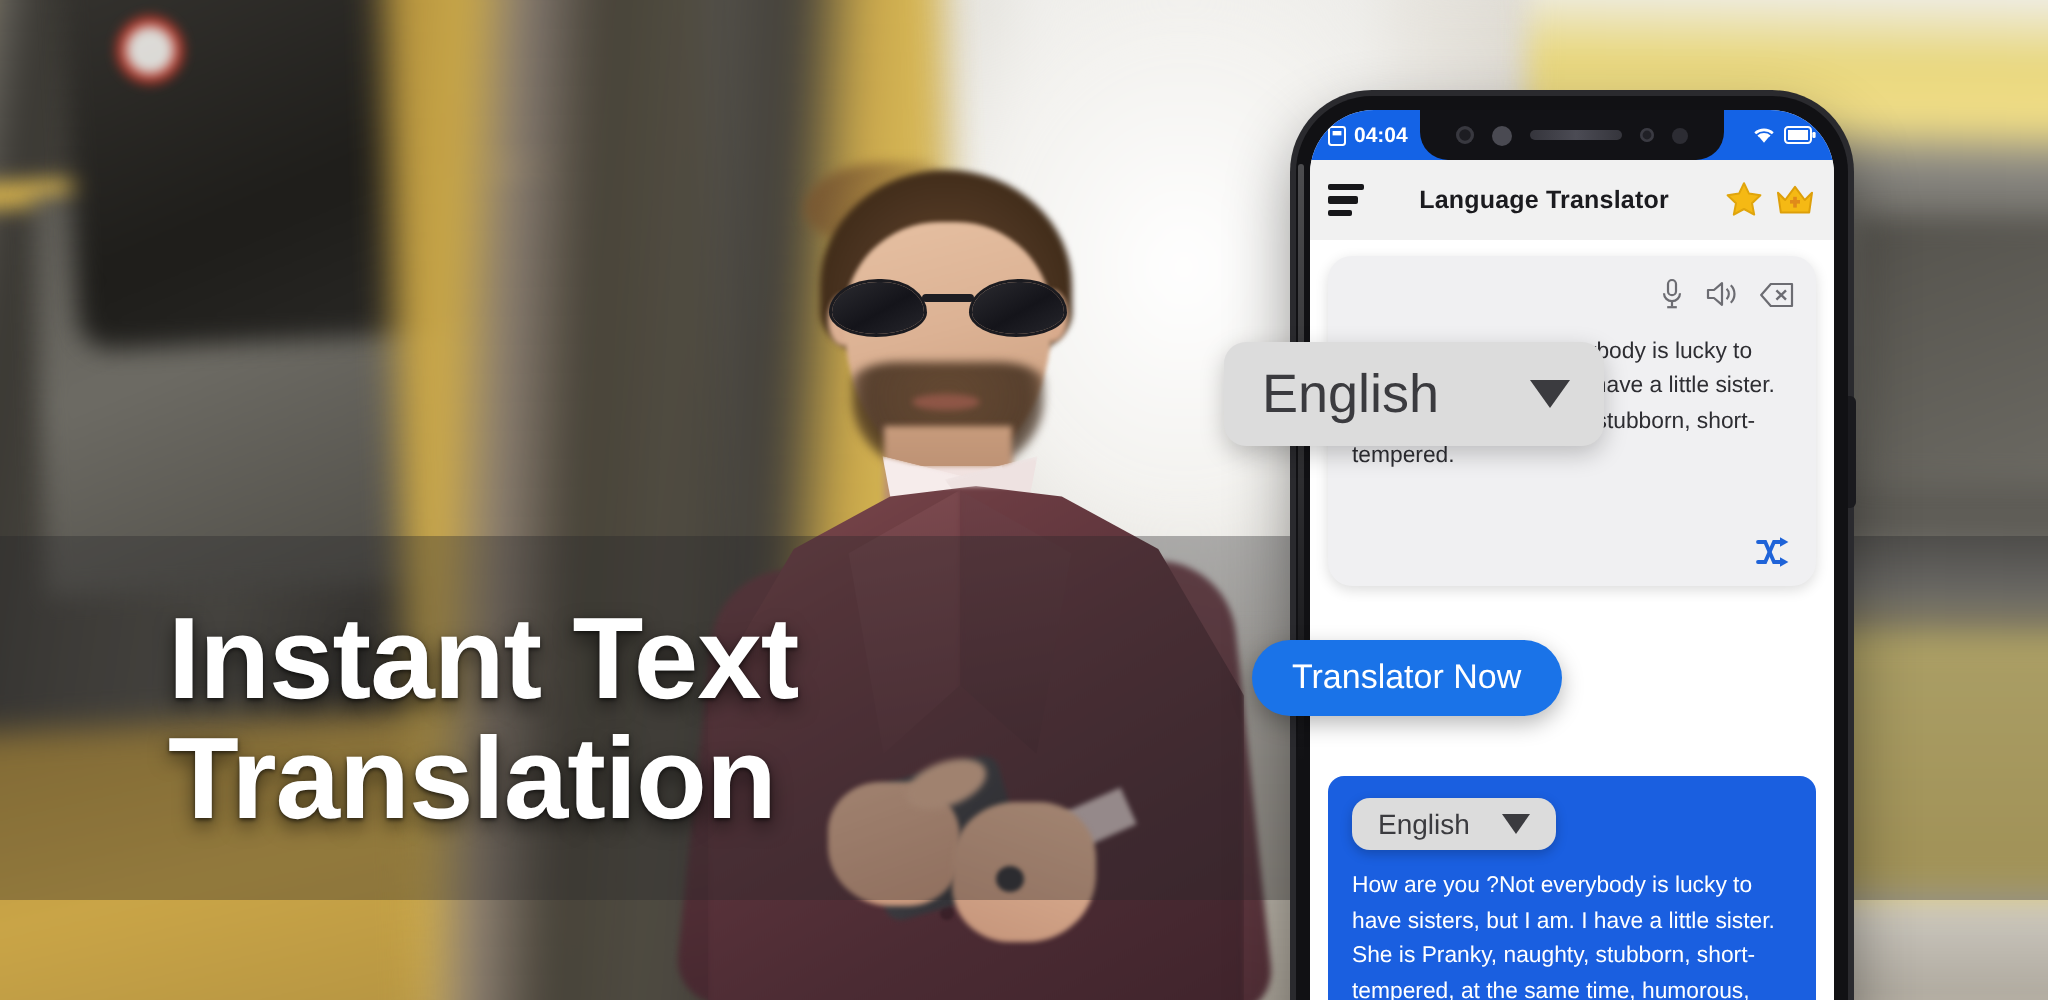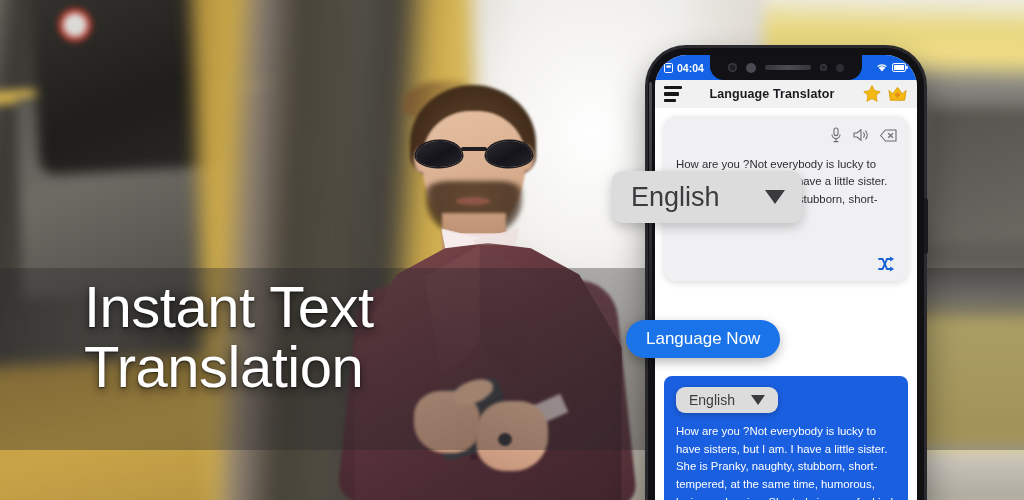--- a/index.html
+++ b/index.html
@@ -300,23 +300,23 @@
   }
 
   
   .band {
     position:absolute; left:0; top:268px; width:1024px; height:182px;
     background: rgba(38,38,42,.34);
   }
 
   
   .headline {
-    position:absolute; left:84px; top:277px;
+    position:absolute; left:84px; top:300px;
     color:#fff;
-    font-weight:400;
+    font-weight:700;
     font-size:58px;
     line-height:1.03;
     letter-spacing:-.5px;
     text-shadow: 0 4px 10px rgba(0,0,0,.55), 0 1px 2px rgba(0,0,0,.6);
     white-space:pre-line;
   }
 
   
   .phone {
     position:absolute; left:648px; top:48px;
@@ -367,21 +367,21 @@
               box-shadow: inset 0 0 0 1.6px #38383f; }
   .cam-dot  { width:10px; height:10px; border-radius:50%; background:#4a4a52; }
   .speaker  { width:46px; height:5px; border-radius:3px;
               background:linear-gradient(90deg,#35353c,#4b4b54,#35353c); }
   .cam-small{ width:7px; height:7px; border-radius:50%; background:#202026;
               box-shadow: inset 0 0 0 1.3px #3a3a42; }
   .cam-small2{width:8px; height:8px; border-radius:50%; background:#2c2c33;}
 
   
   .appbar {
-    height:28px;
+    height:40px;
     background:#f1f1f1;
     display:flex; align-items:center;
     padding:0 9px;
     gap:6px;
   }
   .ham { width:18px; display:flex; flex-direction:column; gap:3.5px; }
   .ham i { display:block; height:3.2px; background:#17171a; border-radius:1px; }
   .ham i:nth-child(1){ width:100%; }
   .ham i:nth-child(2){ width:82%; }
   .ham i:nth-child(3){ width:66%; }
@@ -653,16 +653,16 @@
         </div>
 
       </div>
     </div>
 
     <div class="lang-float">
       <span class="lbl">English</span>
       <span class="tri big"></span>
     </div>
 
-    <div class="translate-float">Language Now</div>
+    <div class="translate-float">Translator Now</div>
   </div>
 
 </div>
 
 </body></html>

